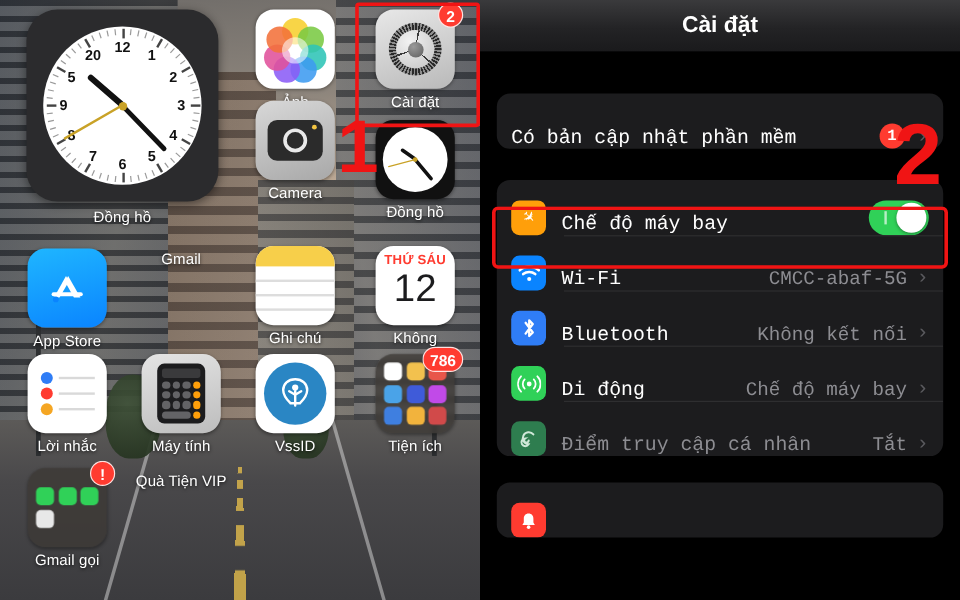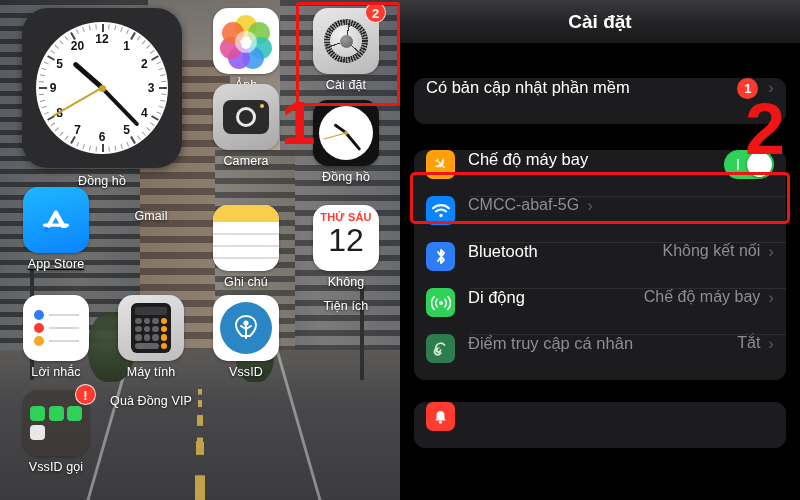--- a/index.html
+++ b/index.html
@@ -179,21 +179,21 @@
     display: flex; align-items: center; justify-content: center;
     border-bottom: 1px solid #000;
   }
   .st-title { color:#fff; font-size: 19px; font-weight: 600; }
   .st-scroll { padding: 0 14px; }
   .grp {
     background: #1c1c1e; border-radius: 11px; overflow: hidden; margin-top: 34px;
   }
   .grp.g2 { margin-top: 26px; }
   .row {
-    display: flex; align-items: flex-start; height: 46px; padding-left: 12px; position: relative;
+    display: flex; align-items: flex-end; height: 46px; padding-left: 12px; position: relative; font-family: Liberation Mono, monospace;
   }
   .row + .row::before {
     content:""; position:absolute; left: 56px; right: 0; top: 0; height: 1px; background:#2e2e30;
   }
   .rw-ic {
     width: 29px; height: 29px; border-radius: 7px; flex: 0 0 29px;
     display:flex; align-items:center; justify-content:center; margin-right: 13px;
   }
   .rw-label { color:#fff; font-size: 16.5px; flex: 1; }
   .rw-label.dim { color:#8d8d92; }
@@ -381,21 +381,21 @@
             <div class="hand h" style="height:15px;width:3px;margin-left:-1.5px;transform:rotate(305deg);"></div>
             <div class="hand m" style="height:22px;width:2.5px;margin-left:-1.25px;transform:rotate(140deg);"></div>
             <div class="hand s" style="height:23px;width:1.2px;margin-left:-.6px;transform:rotate(255deg);"></div>
             <div class="pin" style="width:4px;height:4px;margin:-2px 0 0 -2px;"></div>
           </div>
         </div>
       </div>
       <div class="lbl">Đồng hồ</div>
     </div>
 
-    <div class="cell" style="left:8px; top:187px;text-decoration:underline;">
+    <div class="cell" style="left:8px; top:207px;">
       <div class="ic-wrap">
         <div class="ic appstore">
           <svg width="42" height="42" viewBox="0 0 42 42">
             <path d="M10 29 L20 11 L22.5 15.3 L14.6 29 Z" fill="#fff"></path>
             <path d="M21.8 11 L32 29 L26.6 29 L19.1 15.5 Z" fill="#fff"></path>
             <rect x="8" y="24.6" width="26" height="3.2" rx="1.6" fill="#fff"></rect>
             <circle cx="11.5" cy="30.5" r="2.4" fill="#0a84ff"></circle>
           </svg>
         </div>
       </div>
@@ -486,42 +486,58 @@
               <div class="calc-k" style="grid-column: span 3; border-radius:5px;"></div>
                 <div class="calc-k o"></div>
             </div>
           </div>
         </div>
       </div>
       <div class="lbl">Máy tính</div>
     </div>
 
     <div class="cell" style="left:298px; top:295px;">
+      <div class="ic-wrap">
+        <div class="ic folder">
+          <div class="folder-grid">
+            <div class="mini" style="background:#fff;"></div>
+            <div class="mini" style="background:#f2c14e;"></div>
+            <div class="mini" style="background:#e8564a;"></div>
+            <div class="mini" style="background:#4aa3e8;"></div>
+            <div class="mini" style="background:#3f5bd9;"></div>
+            <div class="mini" style="background:#c14ae8;"></div>
+            <div class="mini" style="background:#3f7fe0;"></div>
+            <div class="mini" style="background:#f2b33d;"></div>
+            <div class="mini" style="background:#d14a4a;"></div>
+          </div>
+        </div>
+        <div class="badge">786</div>
+      </div>
       <div class="lbl">Tiện ích</div>
     </div>
 
     <div class="cell" style="left:8px; top:390px;">
       <div class="ic-wrap">
         <div class="ic folder">
           <div class="folder-grid">
             <div class="mini" style="background:#30d158;"></div>
             <div class="mini" style="background:#30d158;"></div>
             <div class="mini" style="background:#30d158;"></div>
             <div class="mini" style="background:#e8e8e8;"></div>
             <div class="mini" style="background:transparent;"></div>
             <div class="mini" style="background:transparent;"></div>
           </div>
         </div>
         <div class="badge">!</div>
       </div>
-      <div class="lbl">VssID gọi</div>
+      <div class="lbl">Gmail gọi</div>
     </div>
 
     <div class="cell" style="left:103px; top:390px;">
-      <div class="lbl">Quà Đồng VIP</div>
+      <div class="lbl">Quà Tiện VIP</div>
     </div>
 
     <div class="hl-box" style="left:296px; top:2px; width:104px; height:104px;"></div>
 
     <div class="ann" style="left:281px; top:92px; font-size:62px;">1</div>
   </div>
 
   <div class="settings">
     <div class="st-header">
       <div class="st-title">Cài đặt</div>
@@ -551,20 +567,21 @@
         </div>
 
         <div class="row">
           <div class="rw-ic" style="background:#0a84ff;">
             <svg width="18" height="14" viewBox="0 0 18 14">
               <path d="M1 4.2 A12 12 0 0 1 17 4.2" stroke="#fff" stroke-width="2.2" fill="none" stroke-linecap="round"></path>
               <path d="M4 7.4 A8 8 0 0 1 14 7.4" stroke="#fff" stroke-width="2.2" fill="none" stroke-linecap="round"></path>
               <circle cx="9" cy="11.5" r="1.7" fill="#fff"></circle>
             </svg>
           </div>
+          <div class="rw-label">Wi-Fi</div>
           <div class="rw-value">CMCC-abaf-5G</div>
           <div class="chev">›</div>
         </div>
 
         <div class="row">
           <div class="rw-ic" style="background:#2f7df6;">
             <svg width="12" height="19" viewBox="0 0 12 19">
               <path d="M3 5 L9 13 L6 16 L6 3 L9 6 L3 14" stroke="#fff" stroke-width="1.9" fill="none" stroke-linejoin="round" stroke-linecap="round"></path>
             </svg>
           </div>

